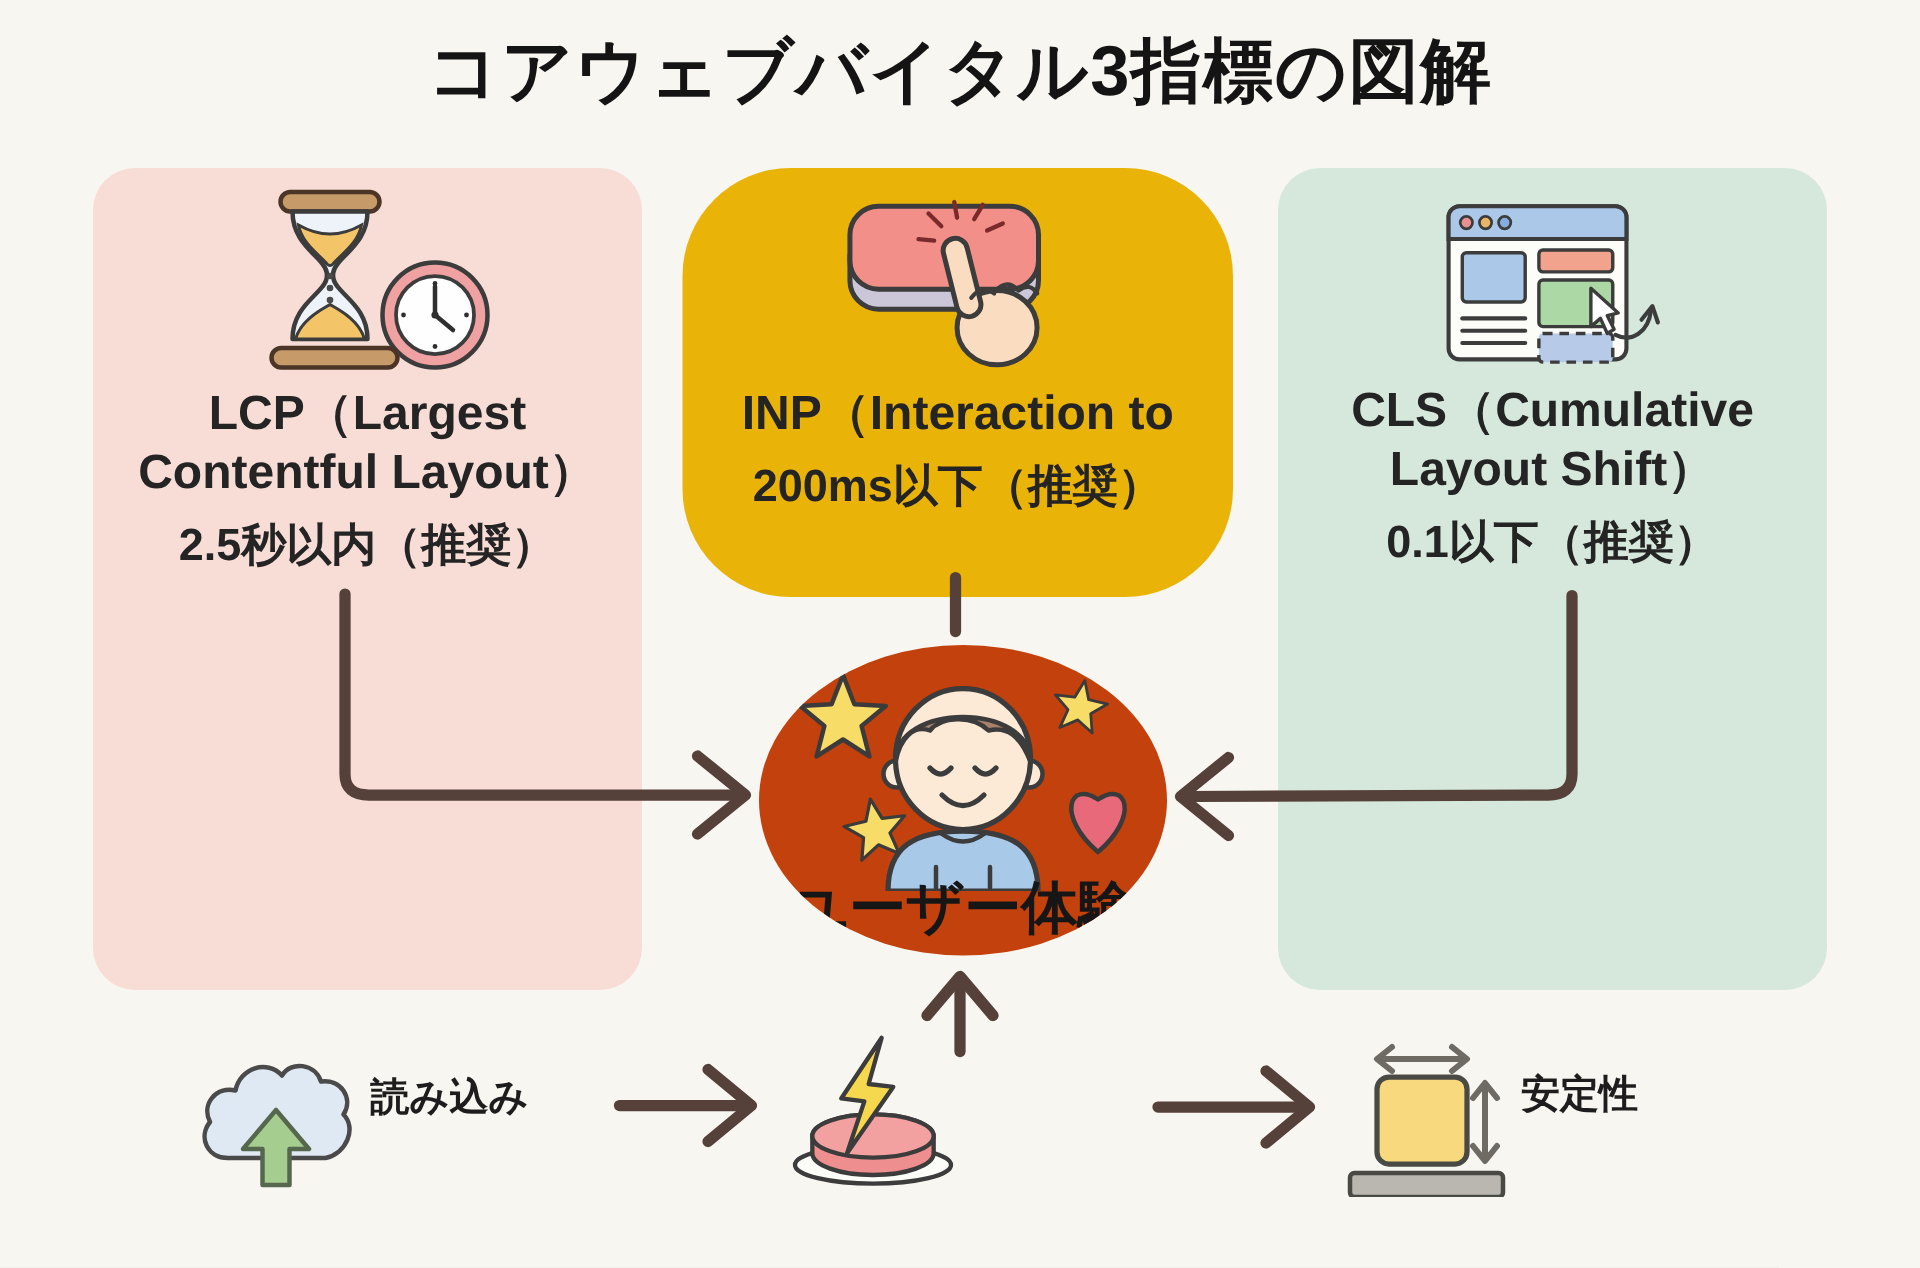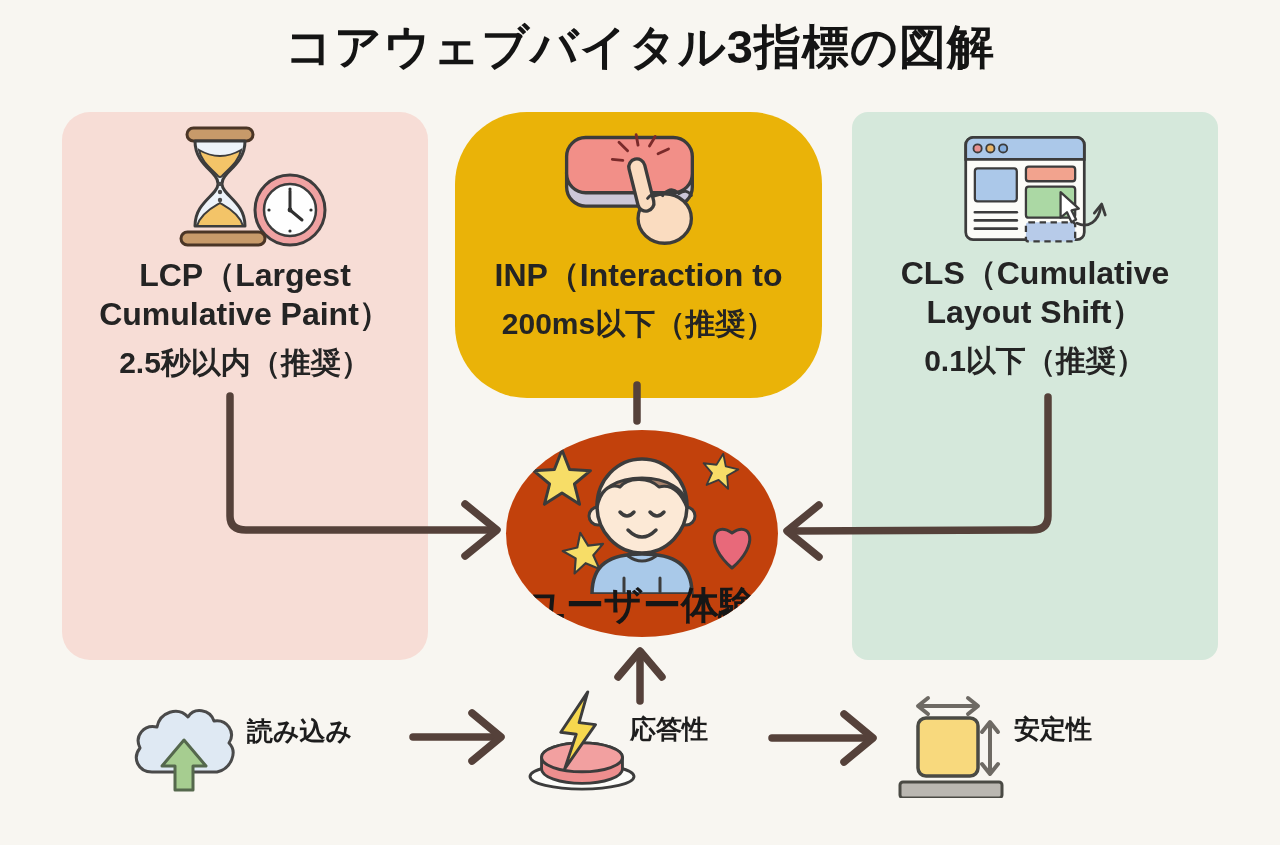--- a/index.html
+++ b/index.html
@@ -15,21 +15,21 @@
     text-align:center; font-size:47px; font-weight:900;
     letter-spacing:1px; color:#141414;
   }
   .card {
     position:absolute; z-index:1;
     display:flex; flex-direction:column; align-items:center;
     text-align:center;
   }
   .card-lcp { left:62px;  top:112px; width:366px; height:548px; border-radius:28px; background:#f7ddd6; padding-top:14px; }
   .card-inp { left:455px; top:112px; width:367px; height:286px; border-radius:72px; background:#eab308; padding-top:16px; }
-  .card-cls { left:852px; top:112px; width:366px; height:548px; border-radius:16px; background:#d5e8db; padding-top:20px; }
+  .card-cls { left:852px; top:112px; width:366px; height:548px; border-radius:28px; background:#d5e8db; padding-top:20px; }
   .card-title { font-size:32px; line-height:39px; font-weight:800; color:#242424; margin-top:8px; }
   .card-sub   { font-size:30px; font-weight:800; color:#242424; margin-top:9px; }
 
   .center-ellipse {
     position:absolute; z-index:3; left:506px; top:430px;
     width:272px; height:207px; border-radius:50%;
     background:#c2410c; overflow:hidden;
   }
   .center-label {
     position:absolute; bottom:6px; left:0; width:100%;
@@ -72,21 +72,21 @@
       <line x1="131" y1="84" x2="143" y2="94" stroke="#2f2f2f" stroke-width="3" stroke-linecap="round"></line>
       <circle cx="131" cy="84" r="2.4" fill="#2f2f2f"></circle>
       <circle cx="131" cy="63" r="1.6" fill="#2f2f2f"></circle>
         <circle cx="152" cy="84" r="1.6" fill="#2f2f2f"></circle>
       <circle cx="131" cy="105" r="1.6" fill="#2f2f2f"></circle>
         <circle cx="110" cy="84" r="1.6" fill="#2f2f2f"></circle>
       <rect x="22" y="106" width="84" height="13" rx="6.5" fill="#c79a6a" stroke="#4a3526" stroke-width="3"></rect>
     </svg>
     <div class="card-title">
       <div>LCP（Largest</div>
-      <div>Cumulative Paint）</div>
+      <div>Contentful Layout）</div>
     </div>
     <div class="card-sub">2.5秒以内（推奨）</div>
   </div>
 
   <div class="card card-inp">
     <svg width="180" height="120" viewBox="0 0 180 126">
       <rect x="14" y="26" width="132" height="56" rx="20" fill="#cbc7d8" stroke="#3c3c3c" stroke-width="3.5"></rect>
       <rect x="14" y="10" width="132" height="58" rx="20" fill="#f28f88" stroke="#3c3c3c" stroke-width="3.5"></rect>
       <g stroke="#7a2a2a" stroke-width="3" stroke-linecap="round">
         <line x1="78" y1="24" x2="69" y2="15"></line>
@@ -186,21 +186,20 @@
     <path d="M47,98 L47,74 L34,74 L56,48 L78,74 L65,74 L65,98 Z" fill="#a6cd90" stroke="#55684d" stroke-width="3" stroke-linejoin="round"></path>
   </svg>
   <div class="bottom-label label-loading">読み込み</div>
 
   <svg class="bottom-icon icon-buzzer" width="112" height="104" viewBox="0 0 116 108">
     <ellipse cx="58" cy="92" rx="54" ry="13" fill="#fcfcf9" stroke="#3c3c3c" stroke-width="3"></ellipse>
     <path d="M16,84 A42,15 0 0 0 100,84 L100,72 A42,15 0 0 0 16,72 Z" fill="#ee8e8e" stroke="#3c3c3c" stroke-width="3"></path>
     <ellipse cx="58" cy="72" rx="42" ry="15" fill="#f2a0a0" stroke="#3c3c3c" stroke-width="3"></ellipse>
     <path d="M64,4 L36,46 L52,48 L40,84 L72,38 L55,36 Z" fill="#f6d84e" stroke="#3c3c3c" stroke-width="3" stroke-linejoin="round"></path>
   </svg>
-  <div class="bottom-label label-response">応答性</div>
 
   <svg class="bottom-icon icon-scale" width="126" height="104" viewBox="0 0 126 104">
     <g fill="none" stroke="#6e6a64" stroke-width="4" stroke-linecap="round" stroke-linejoin="round">
       <line x1="32" y1="12" x2="88" y2="12"></line>
       <path d="M40,4 L30,12 L40,20"></path>
       <path d="M80,4 L90,12 L80,20"></path>
       <line x1="102" y1="30" x2="102" y2="78"></line>
       <path d="M94,38 L102,28 L110,38"></path>
       <path d="M94,70 L102,80 L110,70"></path>
     </g>

